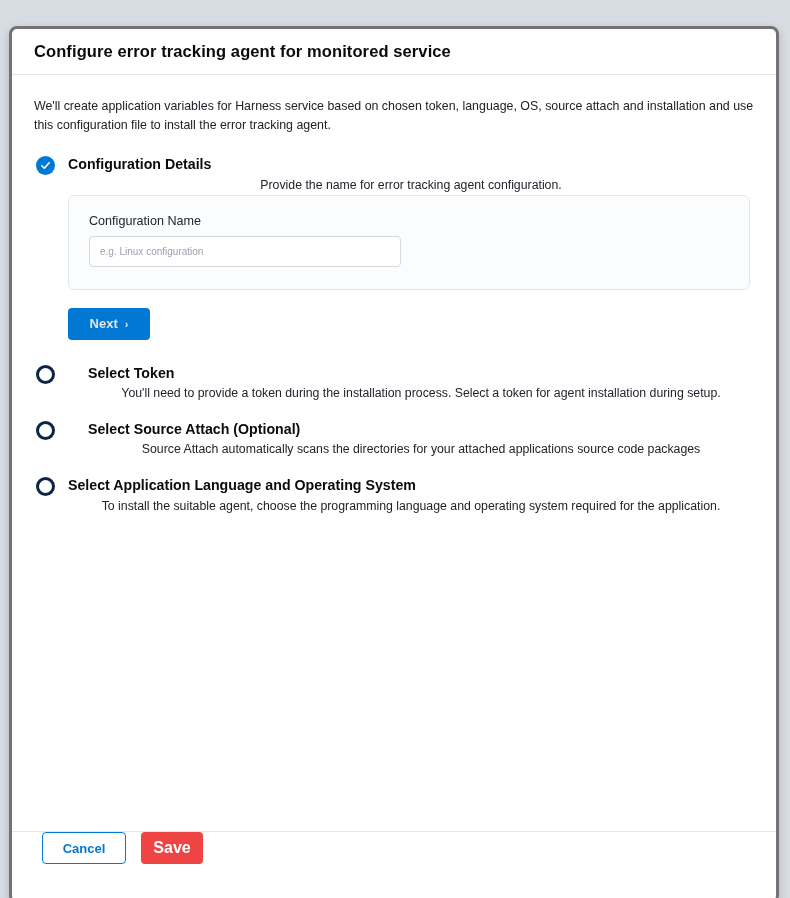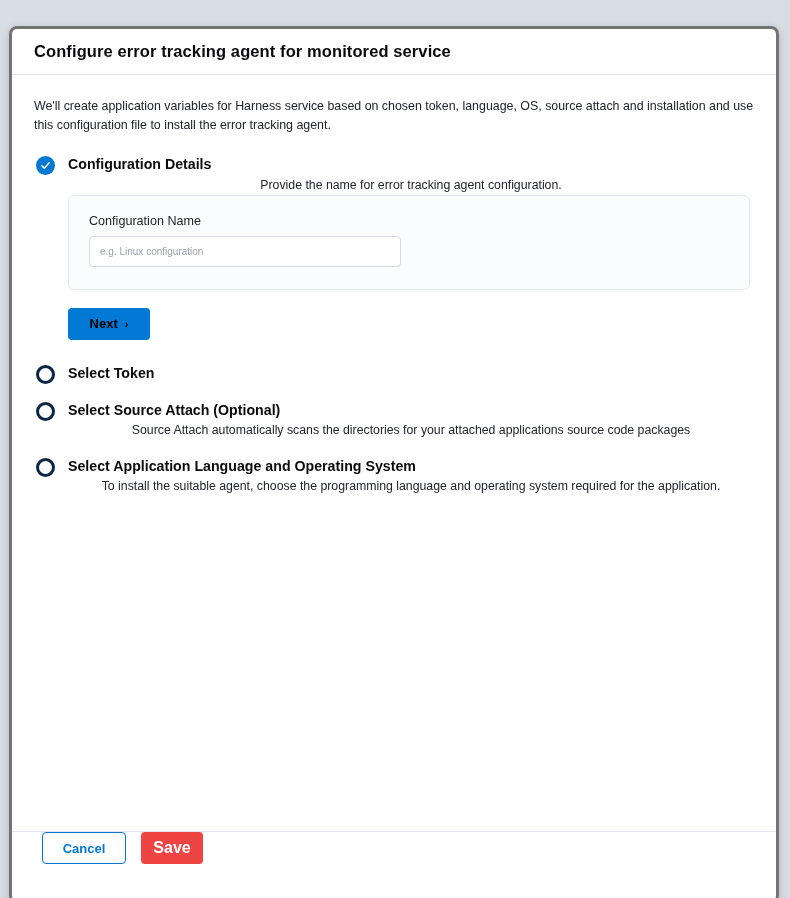--- a/index.html
+++ b/index.html
@@ -129,36 +129,36 @@
     font-family: "Liberation Sans", sans-serif;
     outline: none;
   }
   .text-input::placeholder { color: #9aa2ae; }
   .btn-next {
     margin-top: 18px;
     margin-bottom: 22px;
     height: 32px;
     min-width: 82px;
     background: #0278d5;
-    color: #000000;
+    color: #e5e5e5;
     border: none;
     border-radius: 4px;
     font-size: 13px;
     font-weight: bold;
     font-family: "Liberation Sans", sans-serif;
     display: inline-flex;
     align-items: center;
     justify-content: center;
     gap: 7px;
     padding: 0 14px;
     cursor: pointer;
     text-align: right;
   }
   .btn-next .chev { font-size: 11px; font-weight: bold; }
-  .step-gap { margin-bottom: 17px; }
+  .step-gap { margin-bottom: 17px; gap: 20px; }
   .dialog-footer {
     height: 70px;
     min-height: 70px;
     border-top: 1px solid #e4e8ee;
     display: flex;
     align-items: flex-start;
     padding: 0 30px;
     gap: 15px;
     box-sizing: border-box;
   }
@@ -223,20 +223,21 @@
         </button>
       </div>
     </div>
 
     <div class="step step-gap">
       <div class="step-marker">
         <div class="marker-ring"></div>
       </div>
       <div class="step-content">
         <div class="step-title">Select Token</div>
+        <div class="step-desc">You'll need to provide a token during the installation process. Select a token for agent installation during setup.</div>
       </div>
     </div>
 
     <div class="step step-gap">
       <div class="step-marker">
         <div class="marker-ring"></div>
       </div>
       <div class="step-content">
         <div class="step-title">Select Source Attach (Optional)</div>
         <div class="step-desc">Source Attach automatically scans the directories for your attached applications source code packages</div>

